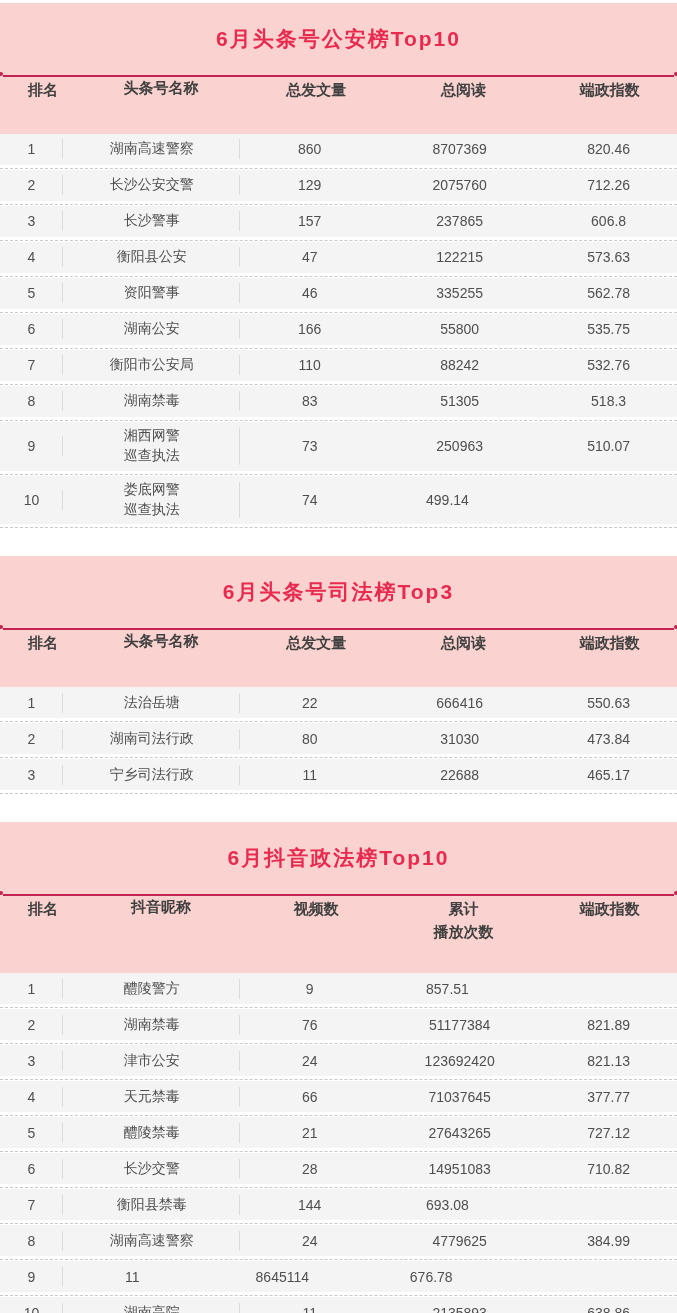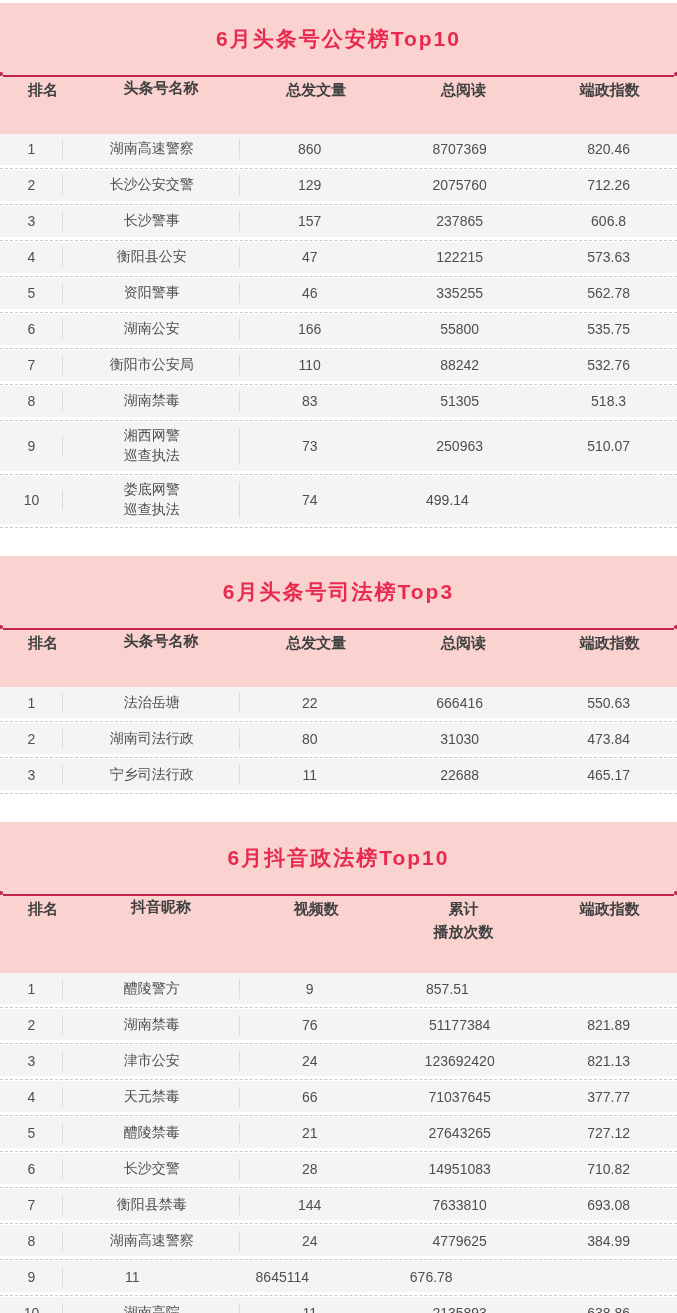--- a/index.html
+++ b/index.html
@@ -285,21 +285,20 @@
           <div class="cell col-0">6</div>
           <div class="cell col-1">长沙交警</div>
           <div class="cell col-2">28</div>
           <div class="cell col-3">14951083</div>
           <div class="cell col-4">710.82</div>
         </div>
         <div class="row">
           <div class="cell col-0">7</div>
           <div class="cell col-1">衡阳县禁毒</div>
           <div class="cell col-2">144</div>
-          <div class="cell col-3">7633810</div>
           <div class="cell col-4">693.08</div>
         </div>
         <div class="row">
           <div class="cell col-0">8</div>
           <div class="cell col-1">湖南高速警察</div>
           <div class="cell col-2">24</div>
           <div class="cell col-3">4779625</div>
           <div class="cell col-4">384.99</div>
         </div>
         <div class="row">

